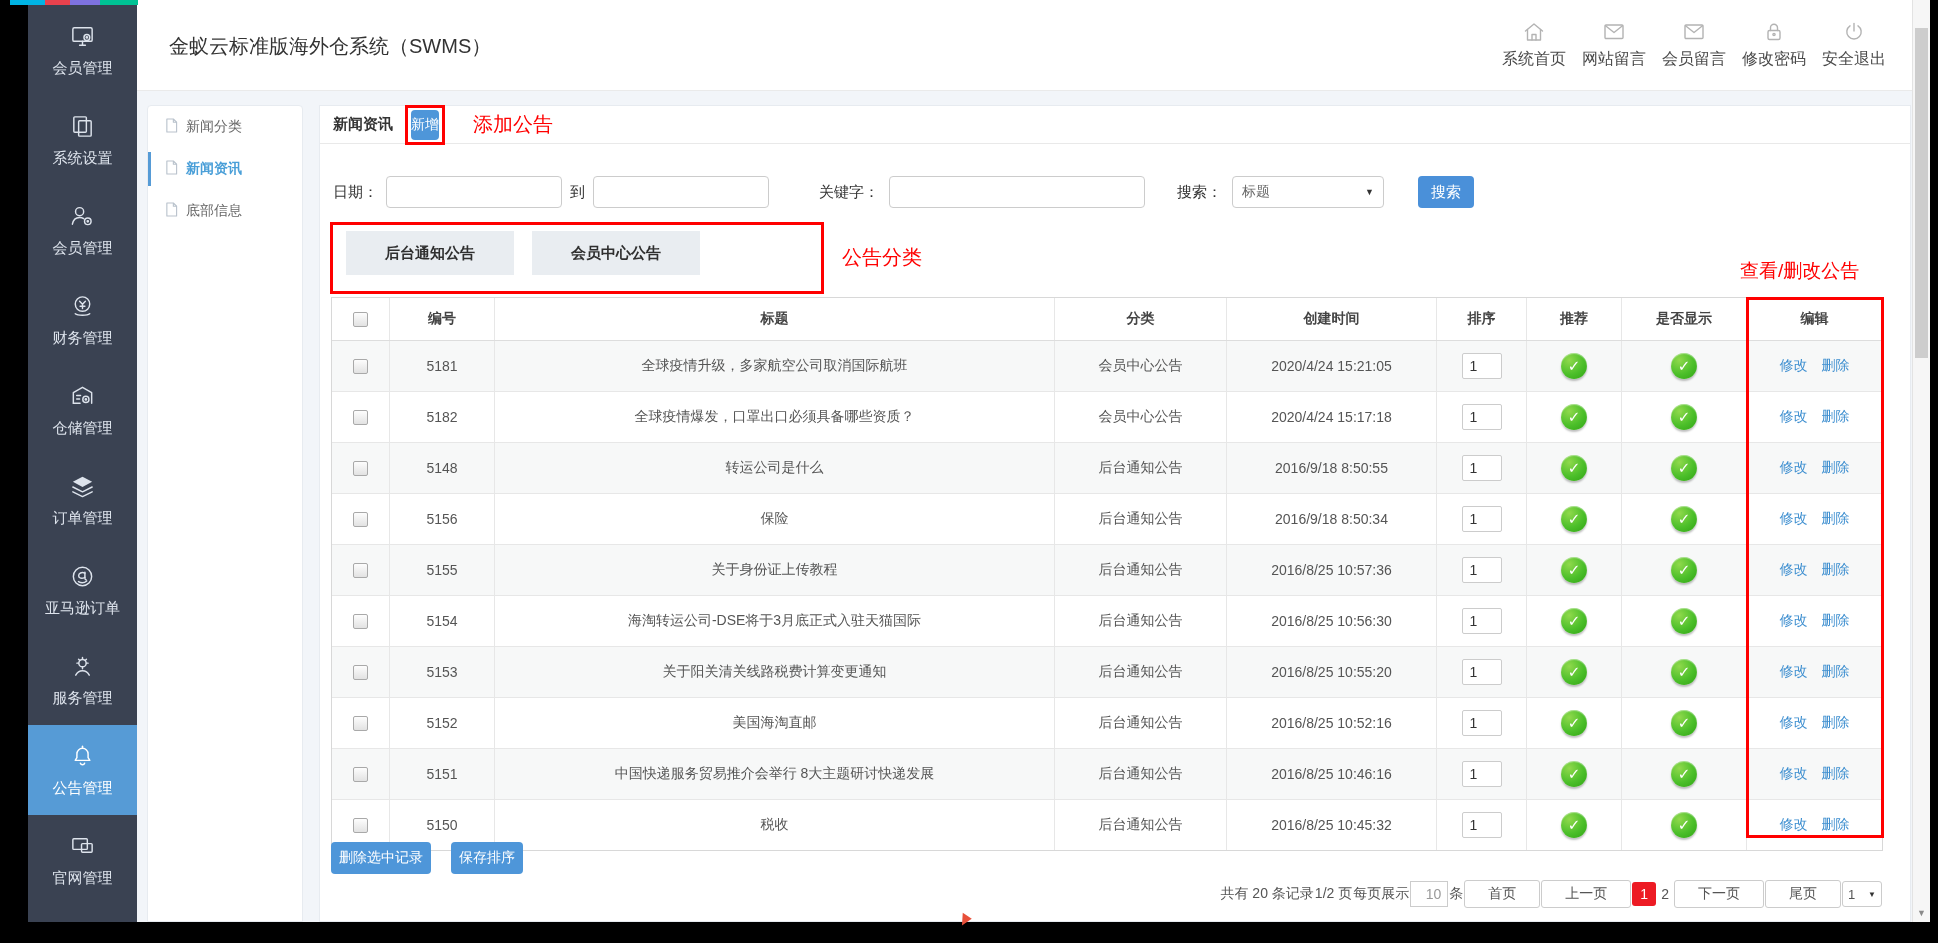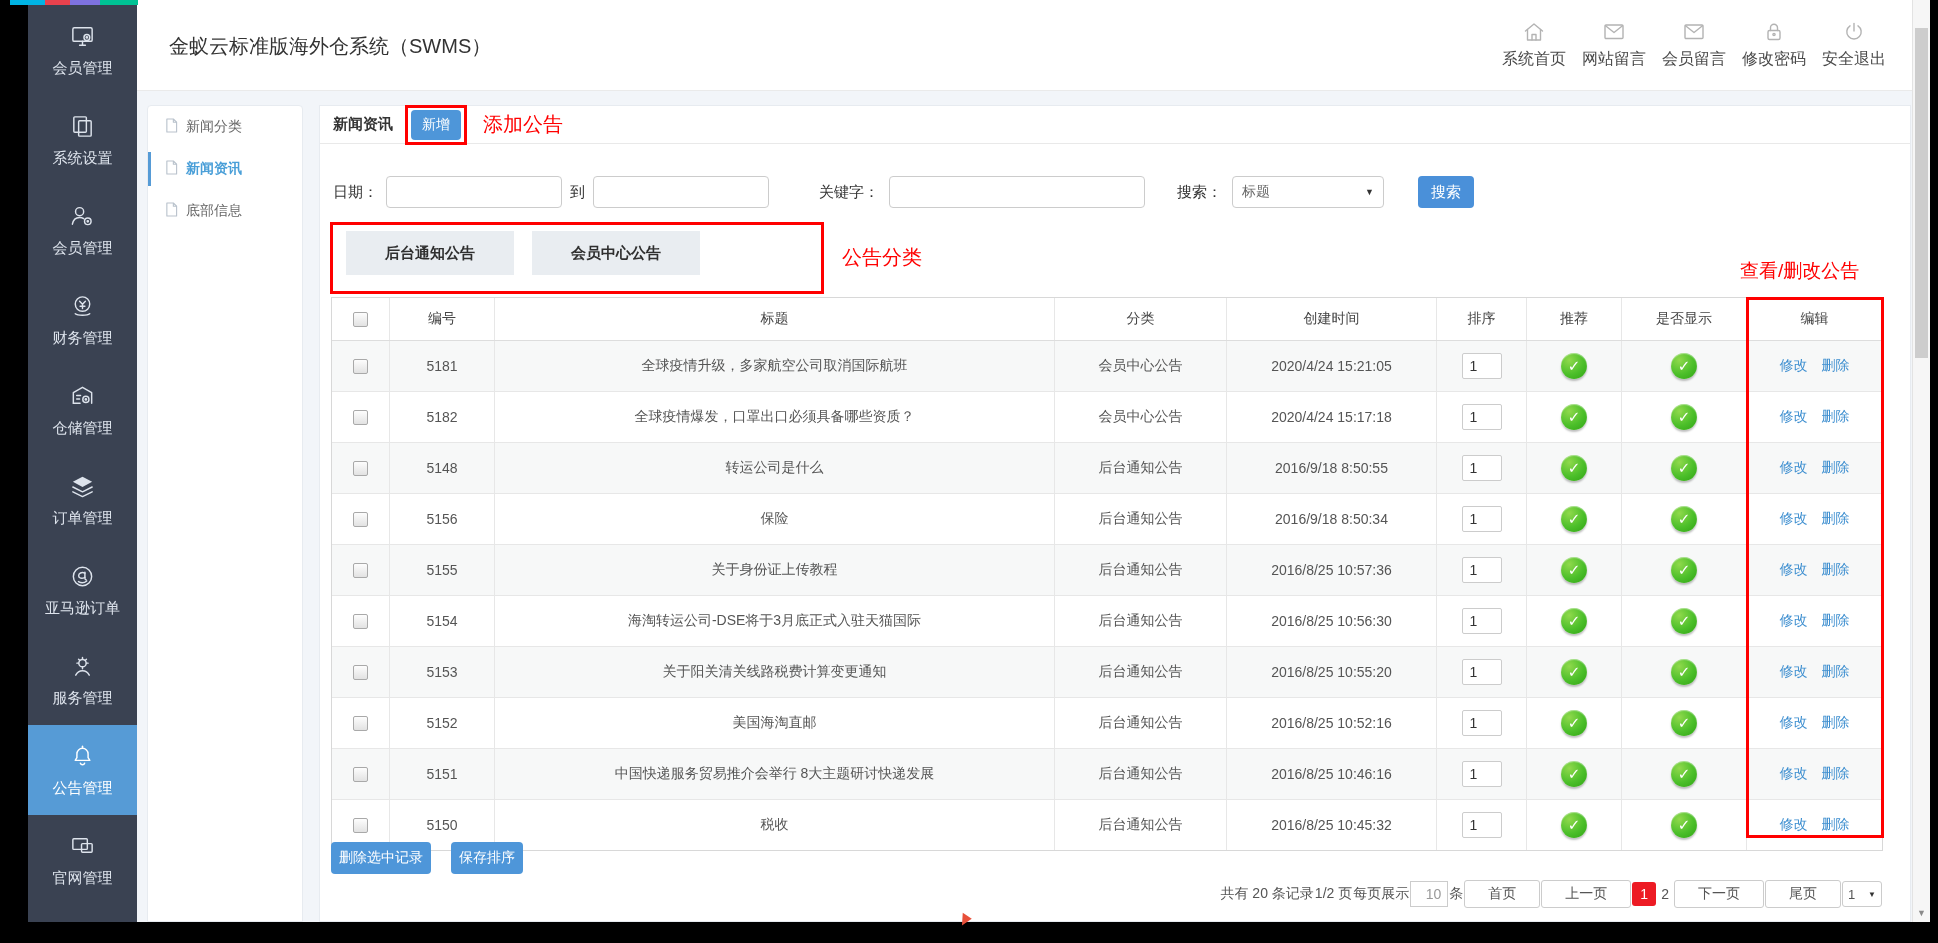--- a/index.html
+++ b/index.html
@@ -40,23 +40,23 @@
            font-size:14px;color:#666;cursor:pointer;}
   .sm-item.active{color:#4a9fd8;font-weight:bold;}
   .sm-item.active::before{content:"";position:absolute;left:0;top:4px;bottom:4px;width:3px;background:#569bd6;}
   
   .mainpanel{position:absolute;left:319px;top:105px;width:1592px;height:817px;background:#fff;
              border:1px solid #e7ebf0;box-sizing:border-box;z-index:3;}
   .tabbar{position:absolute;left:0;top:0;right:0;height:37px;border-bottom:1px solid #e9e9e9;
           display:flex;align-items:center;padding-left:13px;}
   .tab-title{font-size:15px;font-weight:bold;color:#333;cursor:pointer;}
   .anno-box{border:3px solid #ff0000;padding:2px 3px;margin-left:12px;display:inline-block;background:#fff;z-index:6;}
-  .btn-add{background:#4e96d9;color:#fff;border:none;border-radius:4px;padding:6px 11px;font-size:14px;cursor:pointer;}
+  .btn-add{background:#4e96d9;color:#fff;border:none;border-radius:4px;padding:6px 0;font-size:14px;cursor:pointer;}
   .anno-text{color:#ff0000;font-size:20px;white-space:nowrap;}
-  .add-note{margin-left:16px;}
+  .add-note{margin-left:28px;}
   .filterbar{position:absolute;left:13px;top:70px;display:flex;align-items:center;font-size:15px;color:#333;}
   .inp{height:32px;border:1px solid #ccc;border-radius:4px;box-sizing:border-box;padding:0 8px;
        font-size:14px;color:#555;outline:none;}
   .inp.date{width:176px;margin:0 8px;}
   .inp.kw{width:256px;margin:0 10px;}
   .ml40{margin-left:42px;} .ml25{margin-left:22px;} .ml35{margin-left:34px;}
   .select{width:152px;height:32px;border:1px solid #ccc;border-radius:4px;box-sizing:border-box;
           display:flex;align-items:center;justify-content:space-between;padding:0 9px;margin-left:10px;
           font-size:14px;color:#666;cursor:pointer;background:#fff;}
   .sel-arrow{font-size:9px;color:#333;}
@@ -66,21 +66,21 @@
   .cat-btn{width:168px;height:44px;background:#e9edf1;border:none;color:#2f2f2f;font-weight:bold;
            font-size:15px;cursor:pointer;}
   .anno-rect{position:absolute;border:3px solid #ff0000;pointer-events:none;z-index:6;box-sizing:border-box;}
   .cat-rect{left:10px;top:116px;width:494px;height:72px;}
   .cat-note{position:absolute;left:522px;top:138px;}
   .edit-note{position:absolute;left:1420px;top:152px;font-size:19px;}
   .edit-rect{left:1426px;top:191px;width:138px;height:541px;}
   
   .datatable{position:absolute;left:11px;top:191px;width:1550px;border:1px solid #d8d8d8;box-sizing:content-box;}
   .thead,.trow{display:flex;}
-  .thead{height:42px;border-bottom:1px solid #ddd;background:#fff;font-weight:normal;color:#444;}
+  .thead{height:42px;border-bottom:1px solid #ddd;background:#fff;font-weight:bold;color:#444;}
   .trow{height:50px;border-bottom:1px solid #e7e7e7;color:#555;}
   .trow:last-child{border-bottom:none;}
   .trow:nth-child(odd){background:#f7f8f8;}
   .cell{display:flex;align-items:center;justify-content:center;font-size:14px;
         border-right:1px solid #e7e7e7;box-sizing:border-box;}
   .cell:last-child{border-right:none;}
   .c-check{width:58px;} .c-id{width:105px;} .c-title{width:560px;} .c-cat{width:172px;}
   .c-time{width:210px;} .c-sort{width:90px;} .c-rec{width:95px;} .c-show{width:125px;} .c-edit{width:135px;gap:14px;}
   .cb{width:13px;height:13px;border:1px solid #a9a9a9;border-radius:2px;
       background:linear-gradient(#fdfdfd,#e2e2e2);cursor:pointer;}

